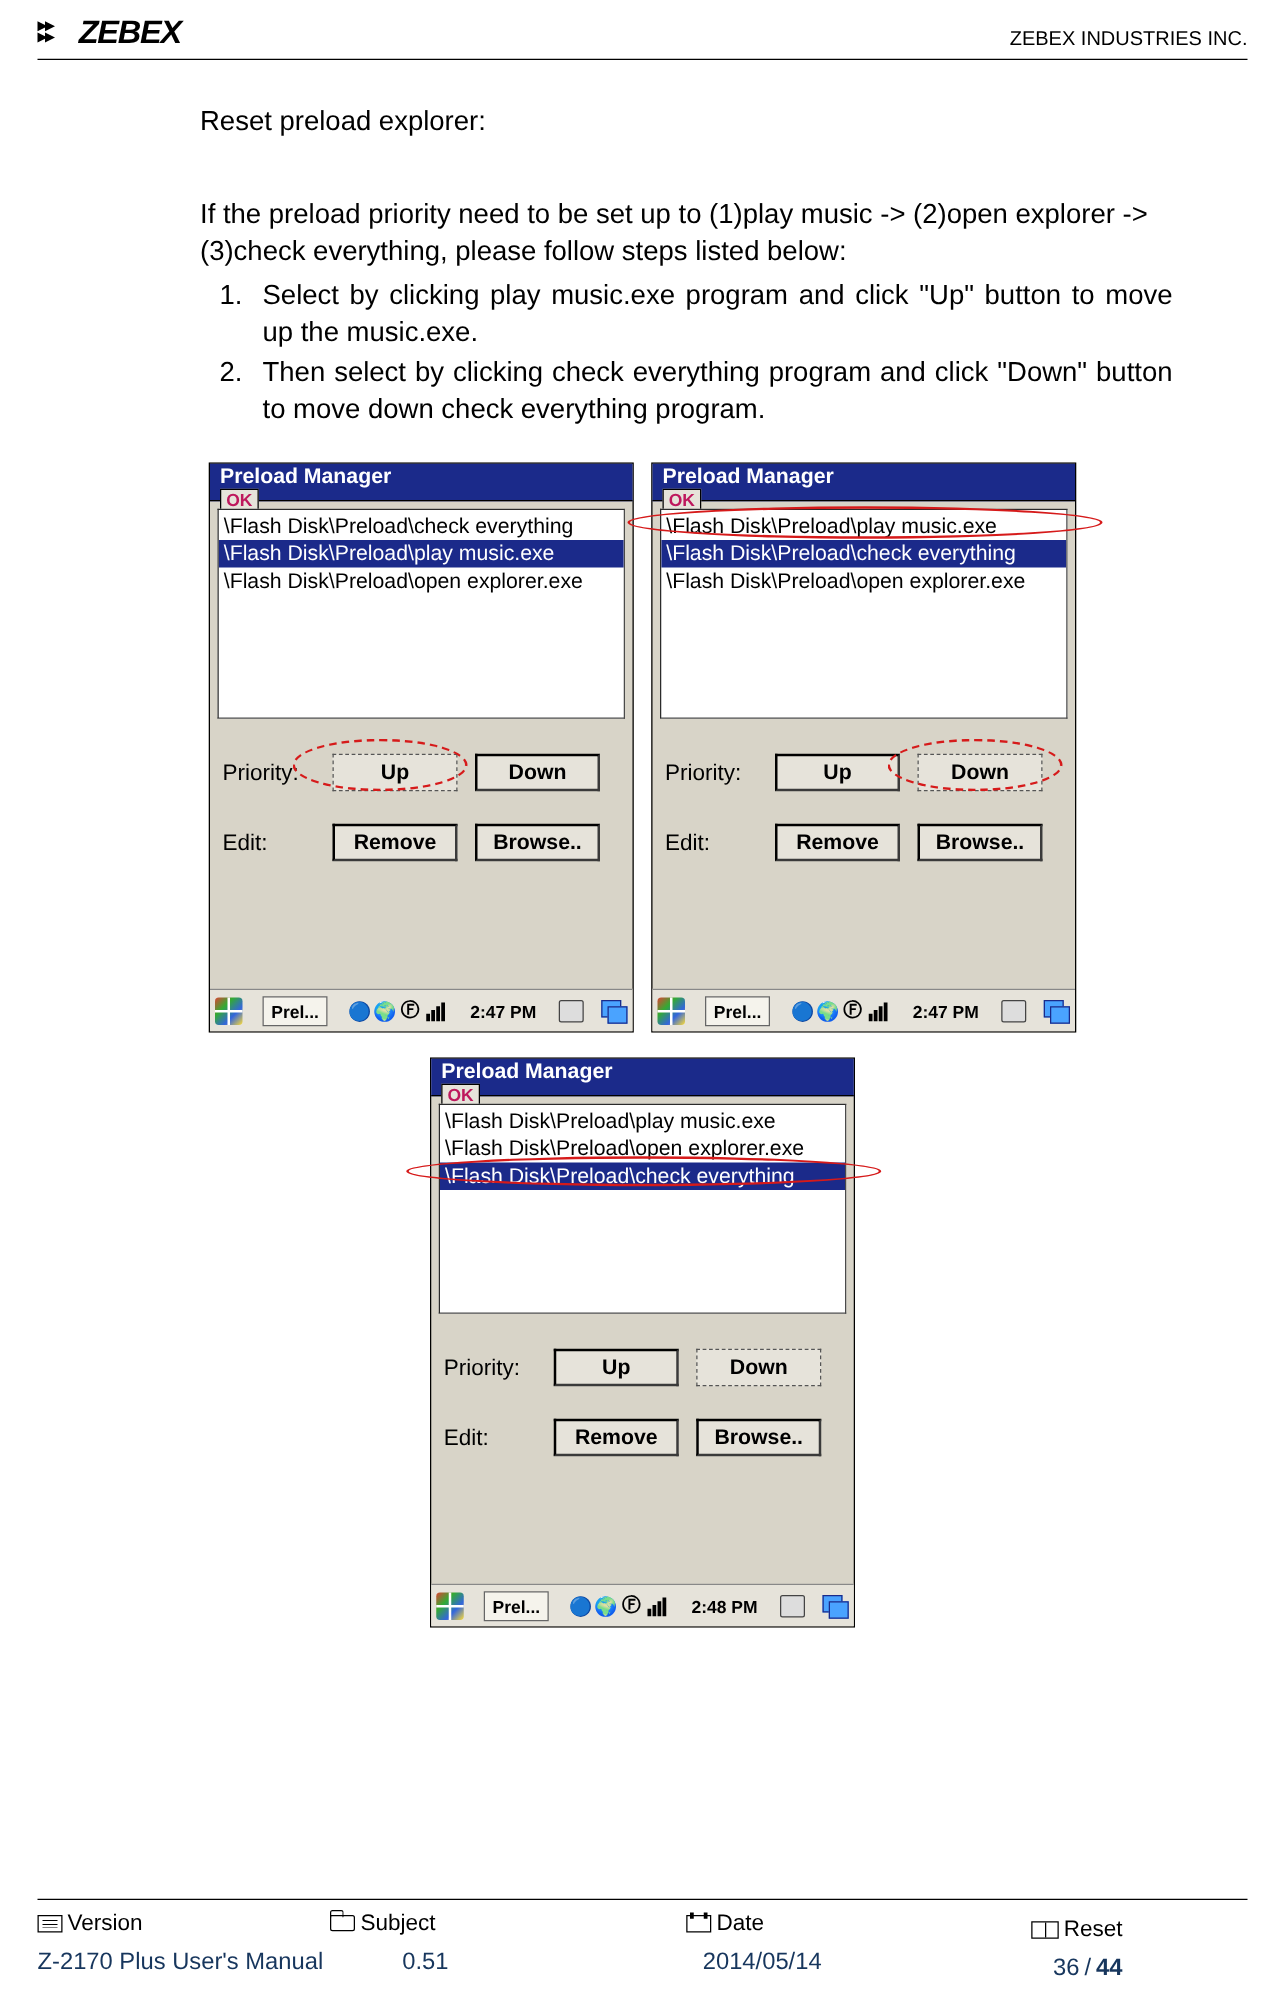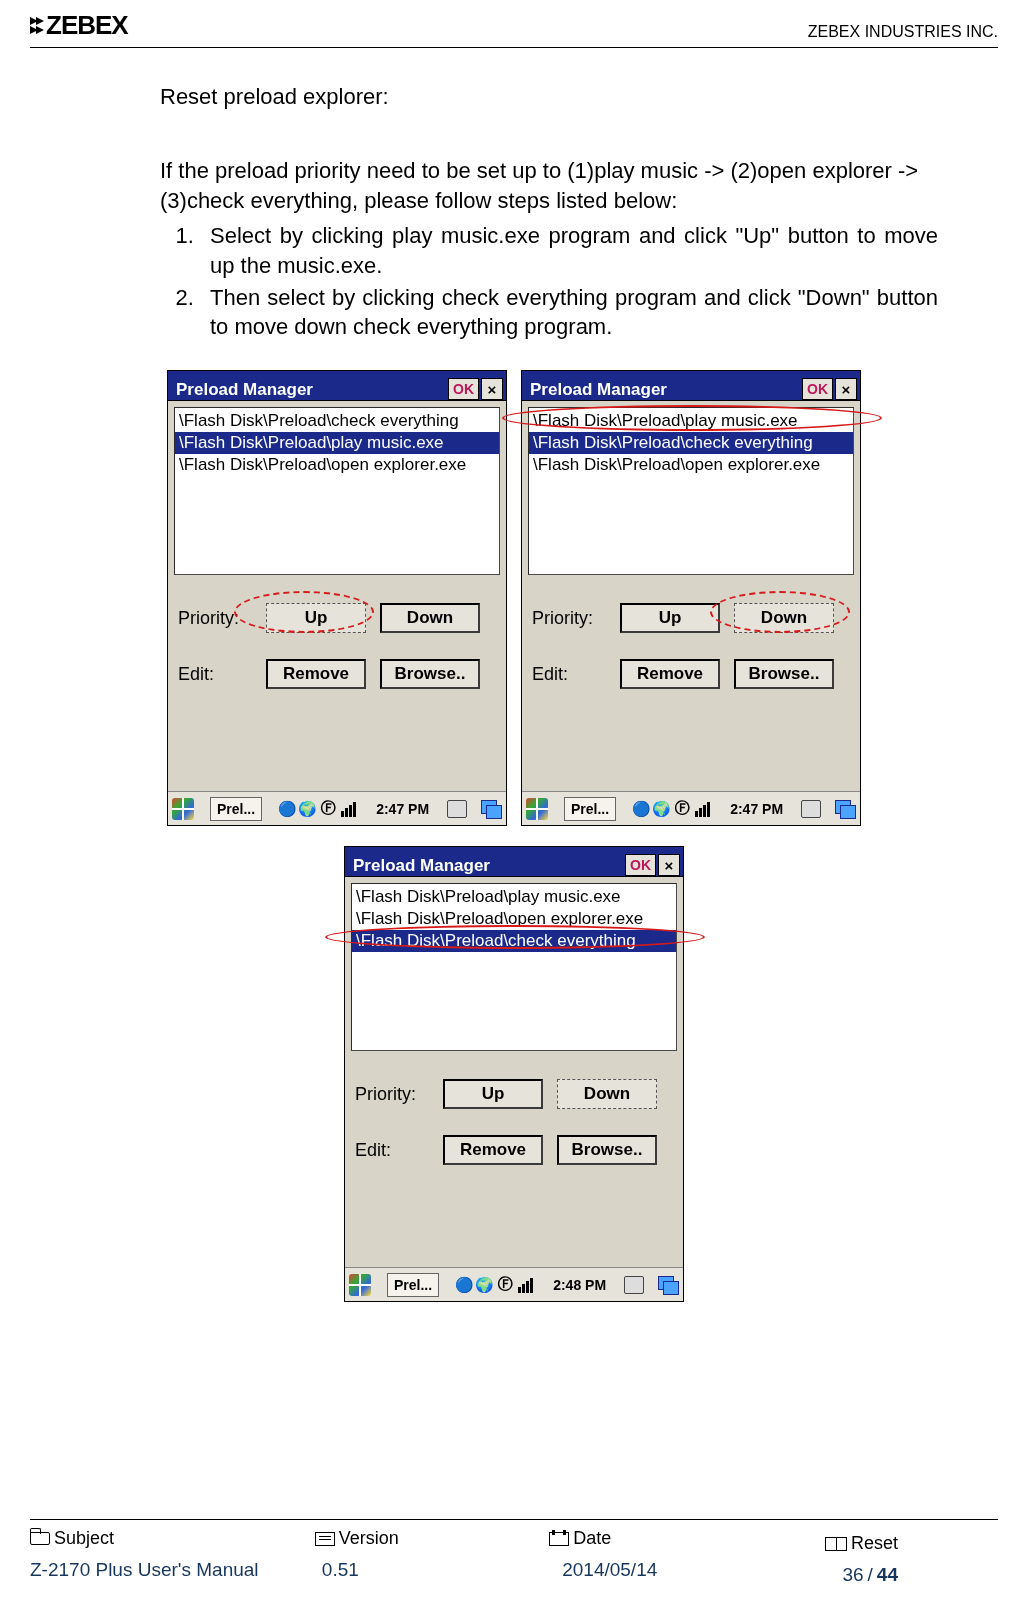--- a/index.html
+++ b/index.html
@@ -25,22 +25,23 @@
     align-items: flex-end;
     margin-bottom: 36px;
     margin-left: -70px;
     margin-right: -70px;
     padding-left: 0;
     padding-right: 0;
   }
   .logo {
     display: flex;
     align-items: center;
-    gap: 2px;
+    gap: 19px;
     font-size: 26px;
+    font-style: italic;
     font-weight: 900;
     letter-spacing: -1px;
   }
   .logo-arrows {
     display: inline-flex;
     flex-direction: column;
     gap: 1px;
     margin-right: 2px;
   }
   .logo-arrow-row { display: flex; }
@@ -97,23 +98,24 @@
     flex-direction: column;
   }
   .pm-title {
     height: 30px;
     background: #1b2a8a;
     color: #fff;
     font-family: Tahoma, Arial, sans-serif;
     font-weight: bold;
     font-size: 17px;
     display: flex;
-    align-items: flex-end;
+    align-items: flex-start;
     padding-left: 8px;
     border-bottom: 1px solid #000;
+    flex-direction: column;
   }
   .pm-title-text { flex: 1; }
   .pm-ok {
     background: #e6e3da;
     color: #be185d;
     border: 1px solid #000;
     height: 22px;
     padding: 0 4px;
     font-size: 14px;
     font-weight: bold;
@@ -495,27 +497,27 @@
             <span class="tb-stack"></span>
           </span>
       </div>
       <span class="elp solid" style="left:-20px; top:78px; width:380px; height:24px;"></span>
     </div>
   </div>
 
   <div class="footer">
     <hr class="footer-hr">
     <div class="footer-row labels">
+      <div class="fcell version">
+          <span class="ficon doc"></span>
+          <span>Version</span>
+        </div>
       <div class="fcell subject">
           <span class="ficon folder"></span>
           <span>Subject</span>
-        </div>
-      <div class="fcell version">
-          <span class="ficon doc"></span>
-          <span>Version</span>
         </div>
       <div class="fcell date">
           <span class="ficon cal"></span>
           <span>Date</span>
         </div>
       <div class="fcell page">
           <span class="ficon book"></span>
           <span>Reset</span>
         </div>
     </div>

